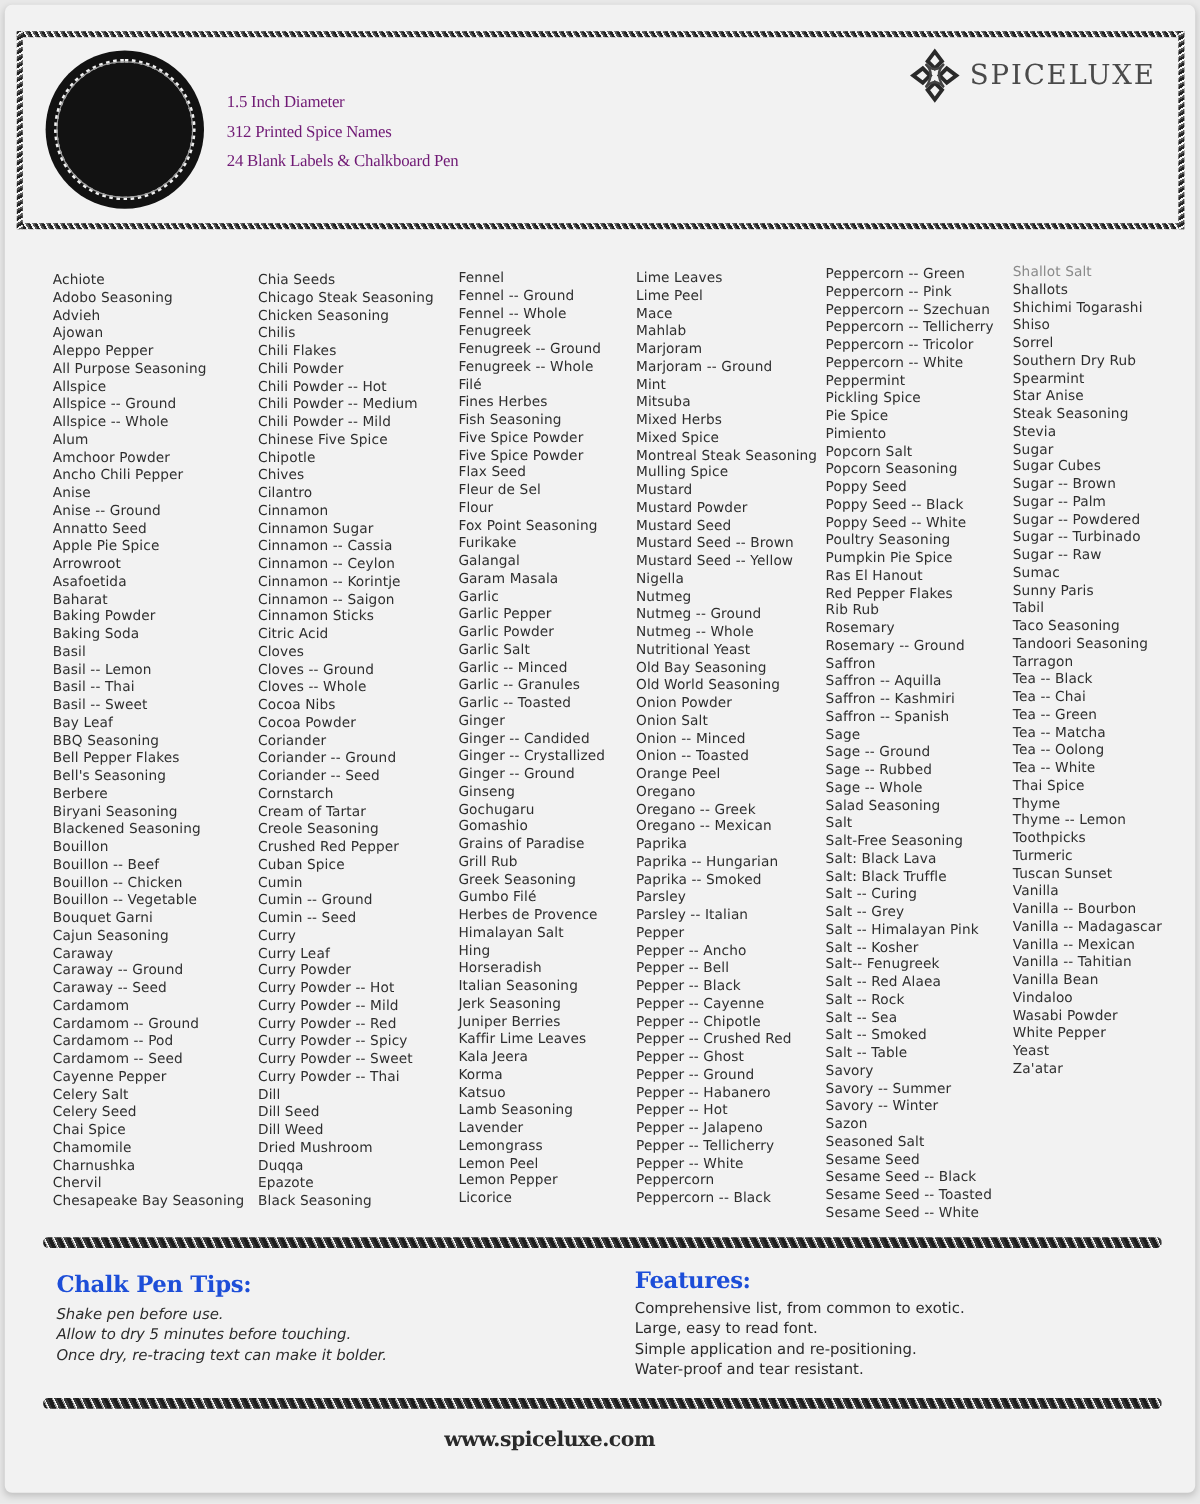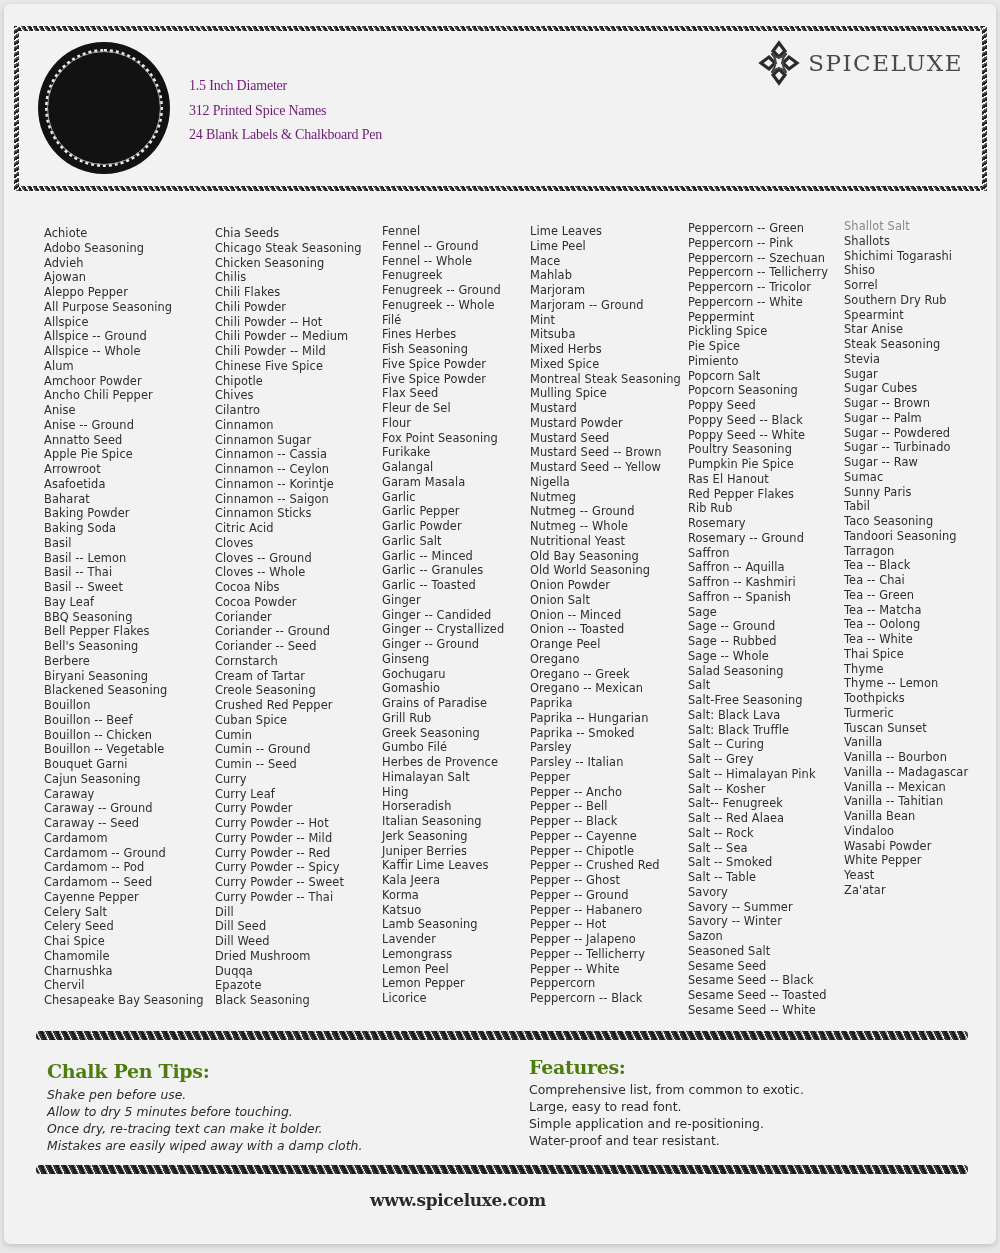--- a/index.html
+++ b/index.html
@@ -59,21 +59,21 @@
   .col { position: absolute; top: 0; }
   .spice {
     font-family: "DejaVu Sans", sans-serif; font-size: 11.4px; line-height: 14.75px;
     color: #2e2e2e; white-space: nowrap; letter-spacing: 0.1px;
   }
   .col-6 .spice:nth-child(1) { color: #8a8a8a; }
 
   
   .section-title {
     position: absolute; font-family: "DejaVu Serif", "Liberation Serif", serif;
-    font-size: 19px; font-weight: bold; color: #4d7c0f; letter-spacing: -0.3px;
+    font-size: 19px; font-weight: bold; color: #1d4ed8; letter-spacing: -0.3px;
   }
   .tip-lines { position: absolute; }
   .tip-line {
     font-family: "DejaVu Sans", sans-serif; font-size: 12.4px; line-height: 17px; color: #2c2c2c;
     white-space: nowrap;
   }
   .website {
     position: absolute; left: 0; width: 916px; top: 1190px; text-align: center;
     font-family: "DejaVu Serif", "Liberation Serif", serif; font-size: 17px; font-weight: bold;
     color: #2a2a2a; letter-spacing: -0.4px;
@@ -447,21 +447,20 @@
     </div>
 </div>
 
 <div class="rope-thick" style="left:36px; top:1031px; width:932px;"></div>
 
 <div class="section-title" style="left:47px; top:1060px;">Chalk Pen Tips:</div>
 <div class="tip-lines" style="left:47px; top:1086px;font-style:italic;">
   <div class="tip-line">Shake pen before use.</div>
   <div class="tip-line">Allow to dry 5 minutes before touching.</div>
   <div class="tip-line">Once dry, re-tracing text can make it bolder.</div>
-  <div class="tip-line">Mistakes are easily wiped away with a damp cloth.</div>
 </div>
 
 <div class="section-title" style="left:529px; top:1056px;">Features:</div>
 <div class="tip-lines" style="left:529px; top:1081px;">
   <div class="tip-line">Comprehensive list, from common to exotic.</div>
   <div class="tip-line">Large, easy to read font.</div>
   <div class="tip-line">Simple application and re-positioning.</div>
   <div class="tip-line">Water-proof and tear resistant.</div>
 </div>
 

